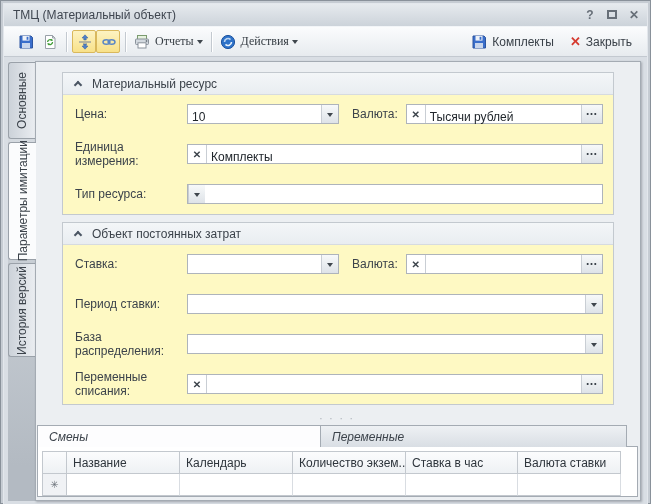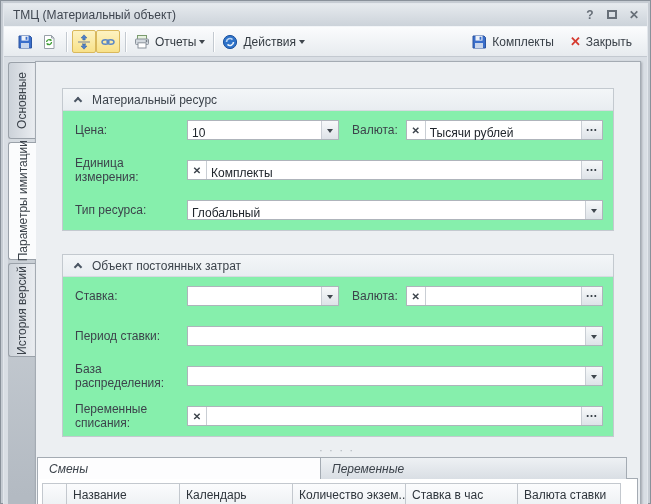--- a/index.html
+++ b/index.html
@@ -15,22 +15,22 @@
               background:linear-gradient(#e6eaee,#ccd3da); }
   .title-text { color:#3f4650; }
   .win-controls { margin-left:auto; display:flex; align-items:center; gap:8px; }
   .win-btn { color:#676f78; font-weight:bold; font-size:12px; width:14px; text-align:center; cursor:default; }
   .max-glyph { display:inline-block; width:10px; height:9px; border:2px solid #676f78; }
 
   
   .toolbar { height:31px; flex:none; display:flex; align-items:center; padding:0 8px 0 9px;
              background:linear-gradient(#fbfcfd,#e7ebef); border-top:1px solid #f2f5f8;
              border-bottom:1px solid #c3c9d0; }
-  .tbtn { height:23px; min-width:24px; display:flex; align-items:center; justify-content:center;
-          border:1px solid transparent; border-radius:2px; padding:0 2px; }
+  .tbtn { height:23px; min-width:24px; display:flex; align-items:center; justify-content:flex-end;
+          border:1px solid transparent; border-radius:2px; padding:0 2px;font-family:Liberation Serif, serif; }
   .tbtn.hl { background:linear-gradient(#fdf3c2,#f8e189); border-color:#d9b85c; }
   .tsep { width:1px; height:20px; background:#c3c9d0; margin:0 5px; box-shadow:1px 0 0 #ffffff; flex:none; }
   .tlabel { margin:0 3px 0 5px; color:#343b42; white-space:nowrap; }
   .tri-down { width:0; height:0; border:3px solid transparent; border-top:4px solid #3f464d; margin-top:4px; }
   .tb-right { margin-left:auto; display:flex; align-items:center; gap:2px; }
   .action-btn { height:23px; display:flex; align-items:center; gap:5px; padding:0 7px; border-radius:2px; }
   .red-x { color:#d53a2f; font-weight:bold; font-size:13px; }
   svg.icon16 { width:16px; height:16px; display:block; }
 
   
@@ -45,21 +45,21 @@
   .vtab span { writing-mode:vertical-rl; transform:rotate(180deg); color:#3c434b; white-space:nowrap; }
   .vtab.active { background:#fbfcfd; margin-right:-1px; z-index:3; }
   .vtab-basic { height:77px; }
   .vtab-sim { height:118px; }
   .vtab-hist { height:94px; }
 
   
   .panel { flex:1; background:#eceff2; border:1px solid #a4abb3; box-shadow:1px 1px 2px rgba(60,66,74,.35);
            display:flex; flex-direction:column; padding:10px 2px 3px 0; min-height:0; z-index:2; }
 
-  .group { border:1px solid #c3c9cf; background:#86efac; margin:16px 24px 7px 26px; }
+  .group { border:1px solid #c3c9cf; background:#fef9c3; margin:0 24px 7px 26px; }
   .ghead { height:22px; display:flex; align-items:center; padding:0 12px;
            background:linear-gradient(#f3f6f8,#e9edf1); border-bottom:1px solid #d6dbe0; }
   .chev-up { width:6px; height:6px; border-left:2px solid #4a5563; border-top:2px solid #4a5563;
              transform:rotate(45deg); margin:3px 11px 0 0; flex:none; }
   .gtitle { color:#3c434b; }
   .gbody { padding:9px 10px 10px 12px; display:flex; flex-direction:column; gap:20px; }
 
   .row { display:flex; align-items:center; height:20px; }
   .flabel { width:112px; flex:none; color:#3c434b; }
   .flabel2 { flex:none; margin:0 8px 0 13px; color:#3c434b; }
@@ -230,21 +230,20 @@
               <span class="flabel">Единица измерения:</span>
               <div class="combo grow">
                 <div class="xbtn">✕</div>
                 <div class="ftext">Комплекты</div>
                 <div class="ebtn">…</div>
               </div>
             </div>
             <div class="row">
               <span class="flabel">Тип ресурса:</span>
               <div class="combo grow">
-                <div class="ftext">Глобальный</div>
                 <div class="dropbtn">
                     <span class="tri-down"></span>
                   </div>
               </div>
             </div>
           </div>
         </div>
 
         <div class="group">
           <div class="ghead">

